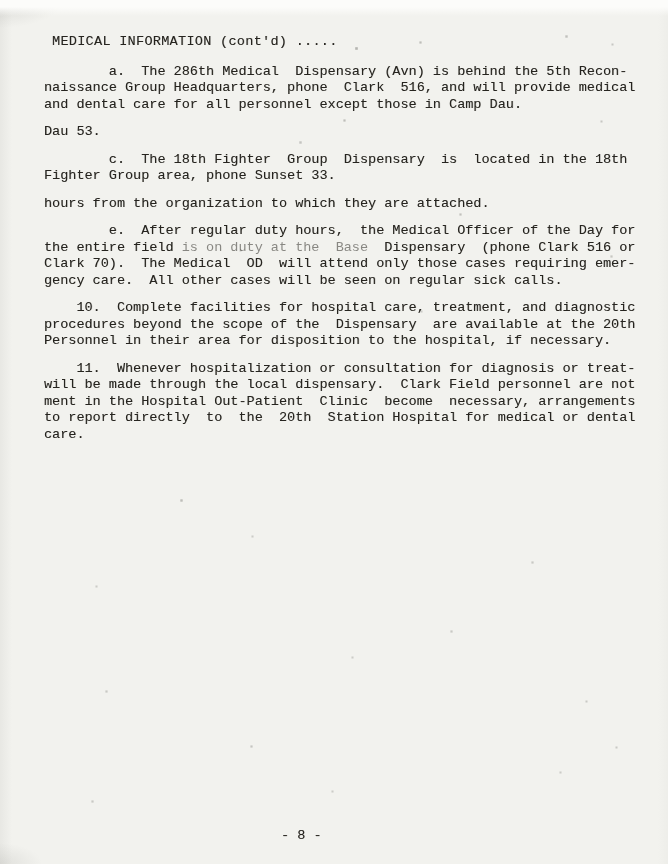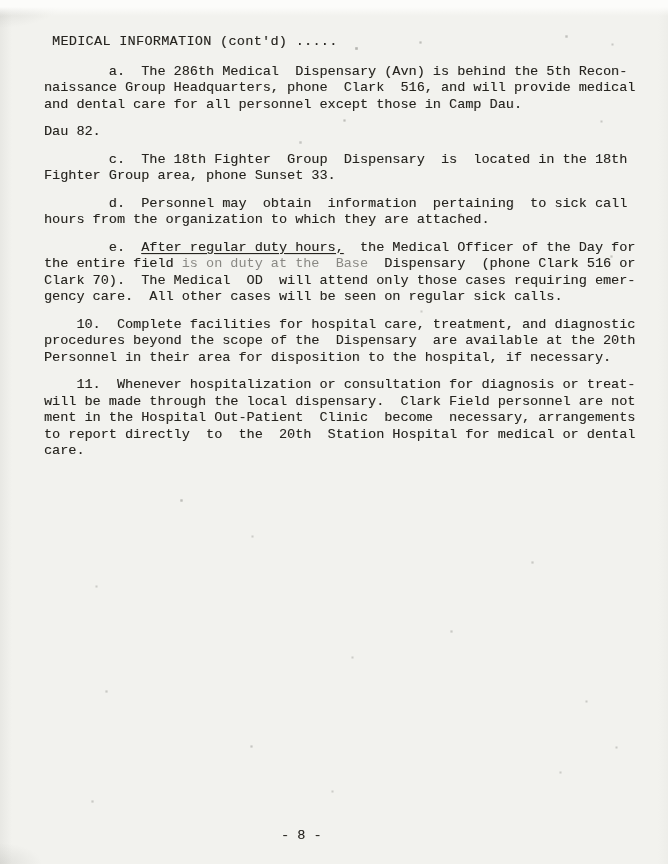--- a/index.html
+++ b/index.html
@@ -34,21 +34,20 @@
     white-space: pre;
     text-shadow: 0.4px 0.4px 0 rgba(38,36,31,0.30);
   }
   .heading {
     margin-left: 8px;
     margin-bottom: 13px;
     letter-spacing: 0.3px;
   }
   .para { margin-bottom: 11px; }
   .u {
-    text-decoration: underline;
     text-underline-offset: 2px;
   }
   .dim { color: rgba(38,36,31,0.52); text-shadow: none; margin-top: 9px; }
   .pageno {
     position: absolute;
     left: 281px;
     top: 828px;
   }
   .speckles {
     position: absolute;
@@ -92,30 +91,29 @@
 
     <div class="ln heading">MEDICAL INFORMATION (cont'd) .....</div>
 
     <div class="para">
       <div class="ln">        a.  The 286th Medical  Dispensary (Avn) is behind the 5th Recon-</div>
       <div class="ln">naissance Group Headquarters, phone  Clark  516, and will provide medical</div>
       <div class="ln">and dental care for all personnel except those in Camp Dau.</div>
     </div>
 
     <div class="para">
-      <div class="ln">Dau 82.</div>
+      <div class="ln">Dau 53.</div>
     </div>
 
     <div class="para">
       <div class="ln">        c.  The 18th Fighter  Group  Dispensary  is  located in the 18th</div>
       <div class="ln">Fighter Group area, phone Sunset 33.</div>
     </div>
 
     <div class="para">
-      <div class="ln">        d.  Personnel may  obtain  information  pertaining  to sick call</div>
       <div class="ln">hours from the organization to which they are attached.</div>
     </div>
 
     <div class="para">
       <div class="ln"><span>        e.  </span><span class="u">After regular duty hours,</span><span>  the Medical Officer of the Day for</span></div>
       <div class="ln"><span>the entire field </span><span class="dim">is on duty at the  Base</span><span>  Dispensary  (phone Clark 516 or</span></div>
       <div class="ln">Clark 70).  The Medical  OD  will attend only those cases requiring emer-</div>
       <div class="ln">gency care.  All other cases will be seen on regular sick calls.</div>
     </div>
 

